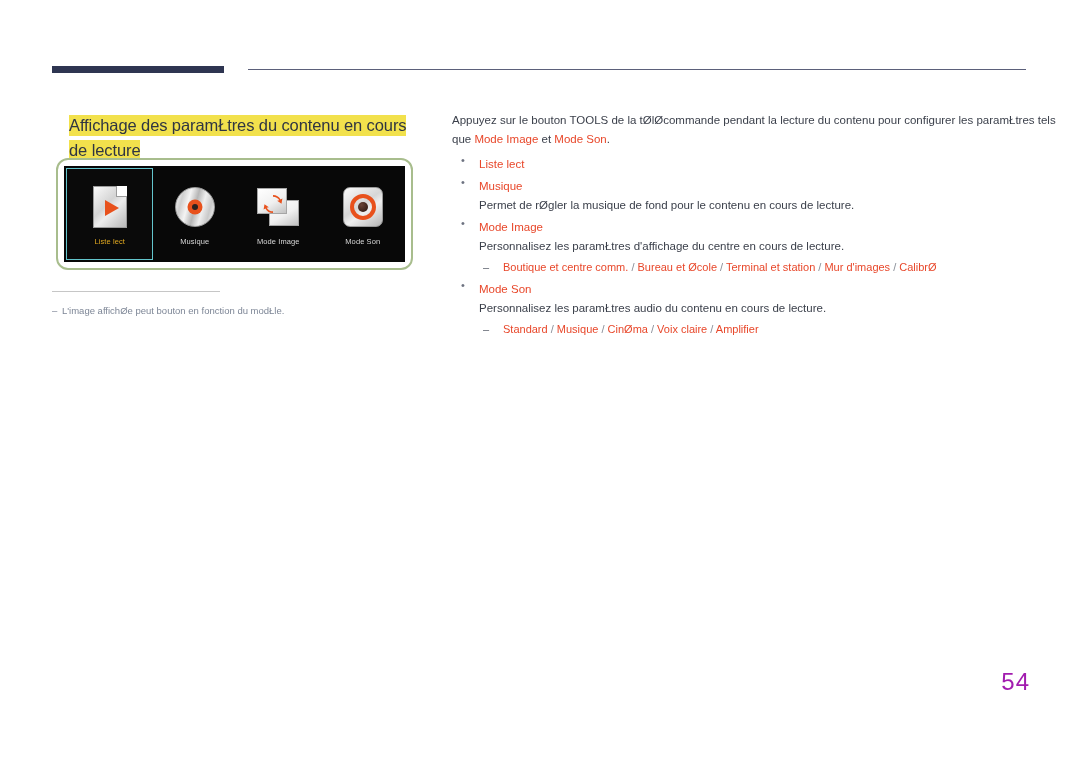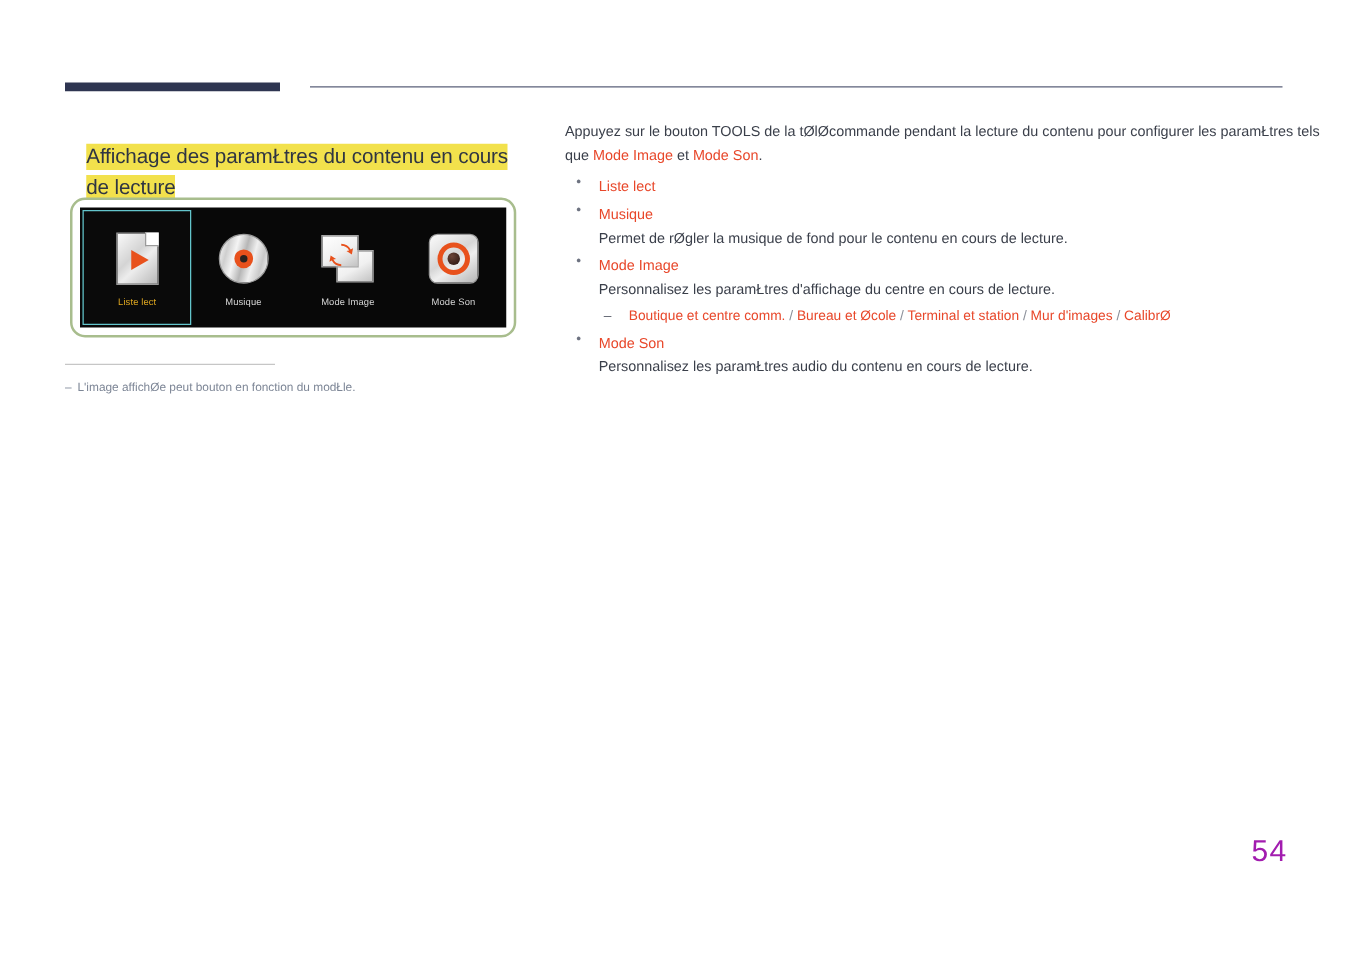--- a/index.html
+++ b/index.html
@@ -237,21 +237,21 @@
   #footnote .fn-dash {
     width: 10px;
     flex: 0 0 10px;
     color: #7d8696;
   }
 
   
   #right-col {
     position: absolute;
     left: 452px;
-    top: 97px;
+    top: 111px;
     width: 622px;
   }
   #intro {
     font-size: 11.5px;
     line-height: 19px;
     color: #3a3f4a;
     margin: 0 0 6px 0;
   }
   .accent { color: #e8472a; }
 
@@ -397,18 +397,19 @@
 
     <li>
       <div class="b-title">Mode Image</div>
       <div class="b-desc">Personnalisez les paramŁtres d'affichage du centre en cours de lecture.</div>
       <div class="sub-row"><span>Boutique et centre comm.</span><span class="sep"> / </span><span>Bureau et Øcole</span><span class="sep"> / </span><span>Terminal et station</span><span class="sep"> / </span><span>Mur d'images</span><span class="sep"> / </span><span>CalibrØ</span></div>
     </li>
 
     <li>
       <div class="b-title">Mode Son</div>
       <div class="b-desc">Personnalisez les paramŁtres audio du contenu en cours de lecture.</div>
+      <div class="sub-row"><span>Standard</span><span class="sep"> / </span><span>Musique</span><span class="sep"> / </span><span>CinØma</span><span class="sep"> / </span><span>Voix claire</span><span class="sep"> / </span><span>Amplifier</span></div>
     </li>
 
   </ul>
 </div>
 
 <div id="page-number">54</div>
 
 </body></html>

